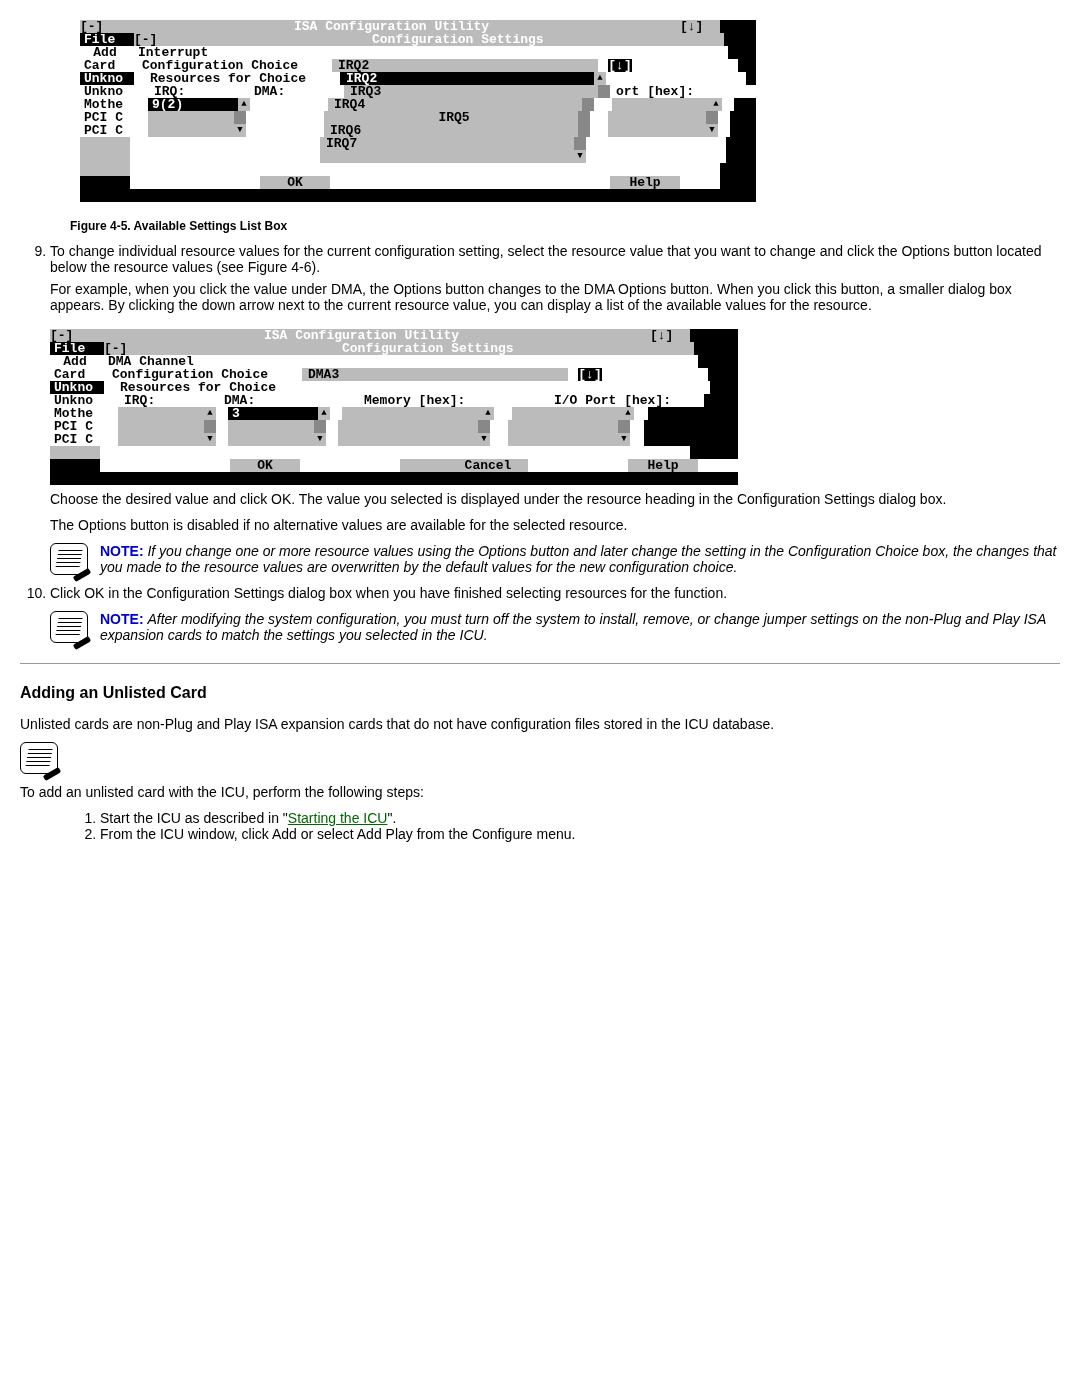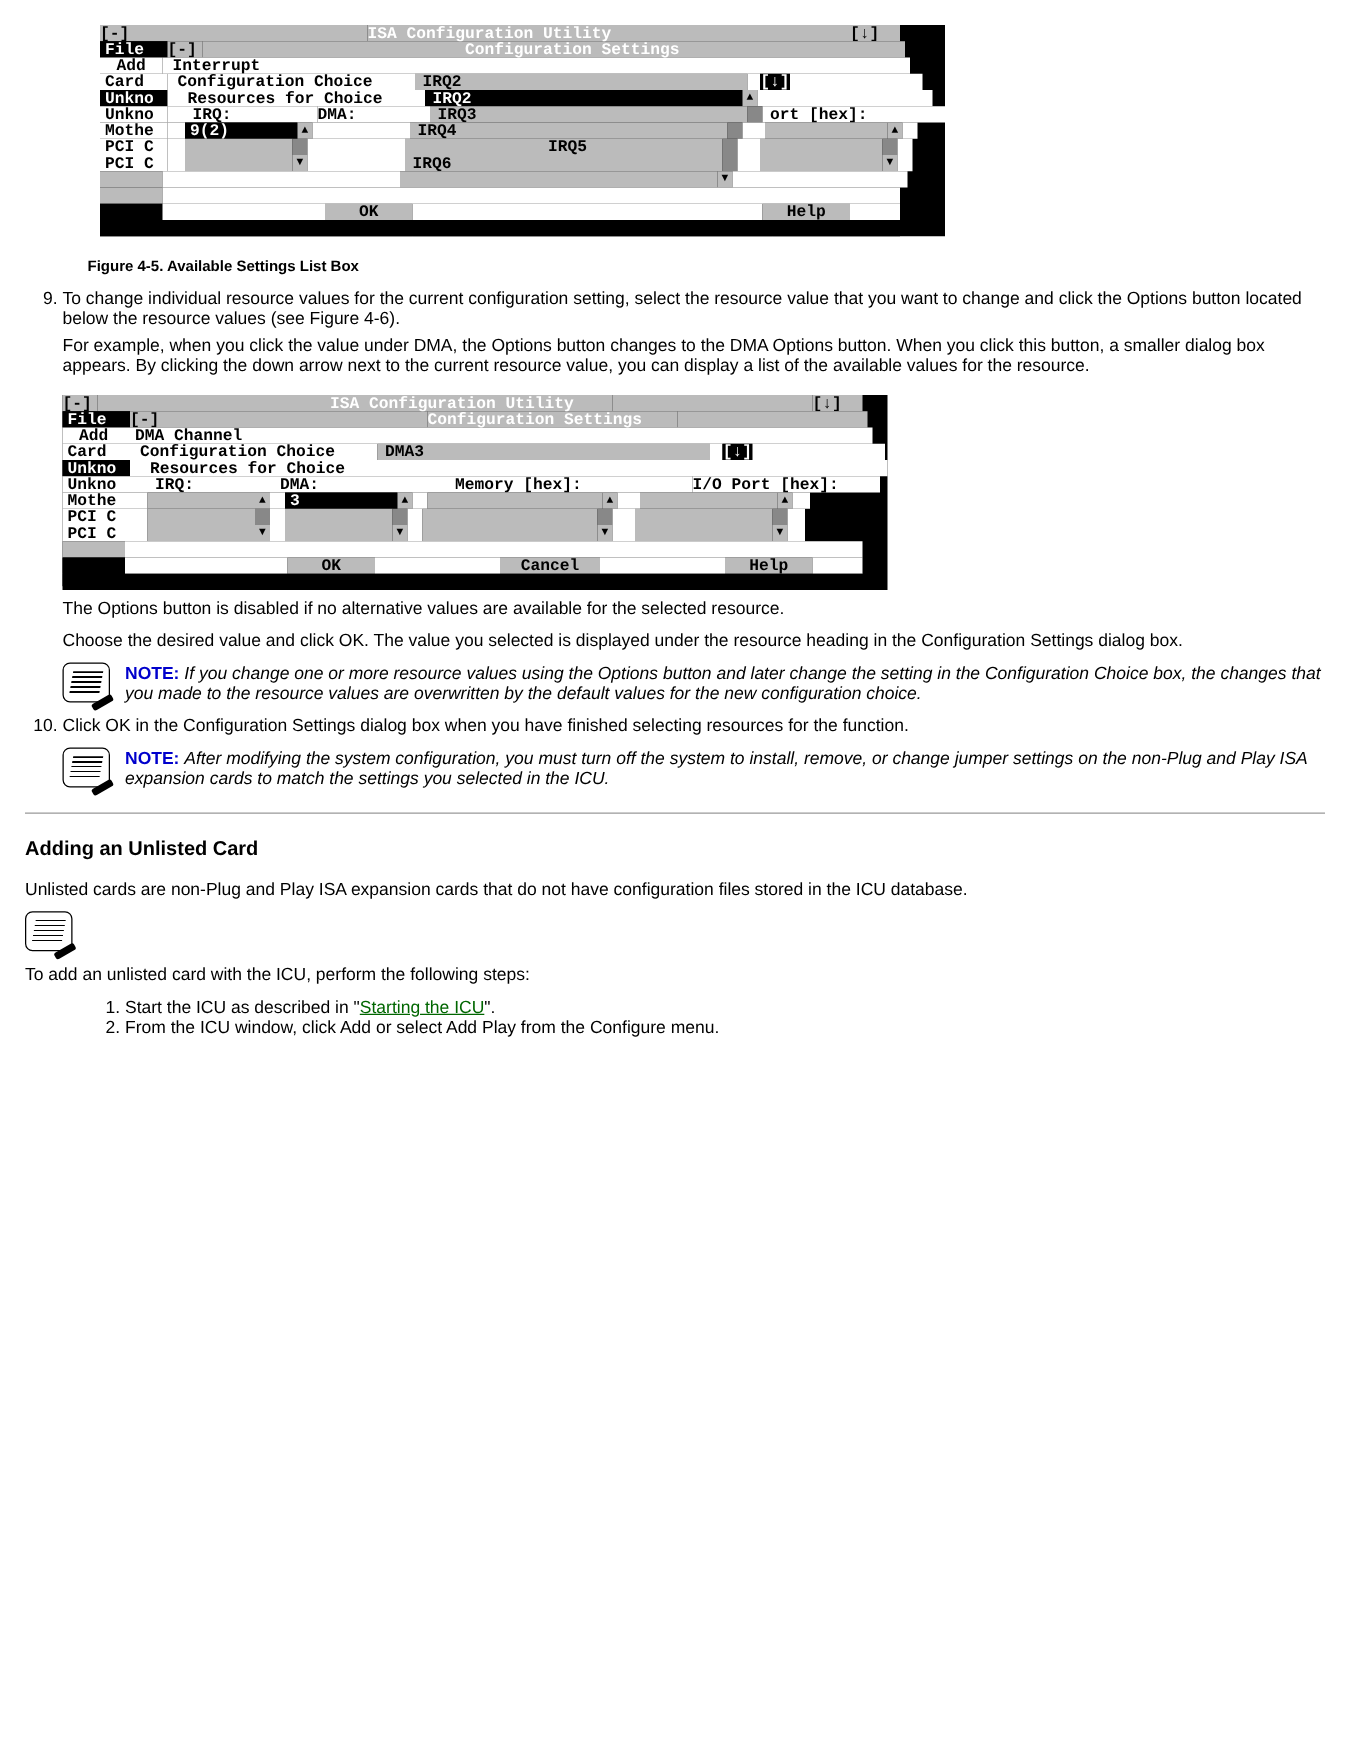--- a/index.html
+++ b/index.html
@@ -159,20 +159,27 @@
     <span class="cell scroll-box" style="width:12px;"></span>
     <span class="cell bk-wh" style="width:18px;"></span>
     <span class="cell bk-gr" style="width:98px;"></span>
     <span class="cell bk-gr arrow" style="width:12px; text-align:center;">▼</span>
     <span class="cell bk-wh" style="width:12px;"></span>
   </div>
   
   <div class="line">
     <span class="cell bk-gr" style="width:50px;"></span>
     <span class="cell bk-wh" style="width:190px;"></span>
+    <span class="cell bk-gr" style="width:248px; padding-left:6px;">IRQ7</span>
+    <span class="cell scroll-box" style="width:12px;"></span>
+    <span class="cell bk-wh" style="width:140px;"></span>
+  </div>
+  <div class="line">
+    <span class="cell bk-gr" style="width:50px;"></span>
+    <span class="cell bk-wh" style="width:190px;"></span>
     <span class="cell bk-gr" style="width:248px; padding-left:6px;"></span>
     <span class="cell bk-gr arrow" style="width:12px; text-align:center;">▼</span>
     <span class="cell bk-wh" style="width:140px;"></span>
   </div>
   
   <div class="line">
     <span class="cell bk-gr" style="width:50px;"></span>
     <span class="cell bk-wh" style="width:590px;"></span>
   </div>
   
@@ -301,33 +308,33 @@
   <div class="line">
     <span class="cell bk-gr" style="width:50px;"></span>
     <span class="cell bk-wh" style="width:590px;"></span>
   </div>
   
   <div class="line">
     <span class="cell bk-bk" style="width:50px;"></span>
     <span class="cell bk-wh" style="width:130px;"></span>
     <span class="cell bk-gr" style="width:70px; text-align:center;">OK</span>
     <span class="cell bk-wh" style="width:100px;"></span>
-    <span class="cell bk-gr" style="width:80px; text-align:center;">Cancel</span>
+    <span class="cell bk-gr" style="width:80px; text-align:center;padding-left:48px;">Cancel</span>
     <span class="cell bk-wh" style="width:100px;"></span>
     <span class="cell bk-gr" style="width:70px; text-align:center;">Help</span>
     <span class="cell bk-wh" style="width:40px;"></span>
   </div>
   <div class="line">
           <span class="cell bk-bk" style="width:640px; height:10px;"></span>
         </div>
 </div>
 
 
+    <p style="margin-left:0;">Choose the desired value and click OK. The value you selected is displayed under the resource heading in the Configuration Settings dialog box.</p>
     <p style="margin-left:0;">The Options button is disabled if no alternative values are available for the selected resource.</p>
-    <p style="margin-left:0;">Choose the desired value and click OK. The value you selected is displayed under the resource heading in the Configuration Settings dialog box.</p>
 
     <div class="note-row" style="margin-left:0;">
       <div class="note-icon"></div>
       <div>
         <span class="note-label">NOTE:</span>
         <span class="note-text"> If you change one or more resource values using the Options button and later change the setting in the Configuration Choice box, the changes that you made to the resource values are overwritten by the default values for the new configuration choice.</span>
       </div>
     </div>
   </li>
 

